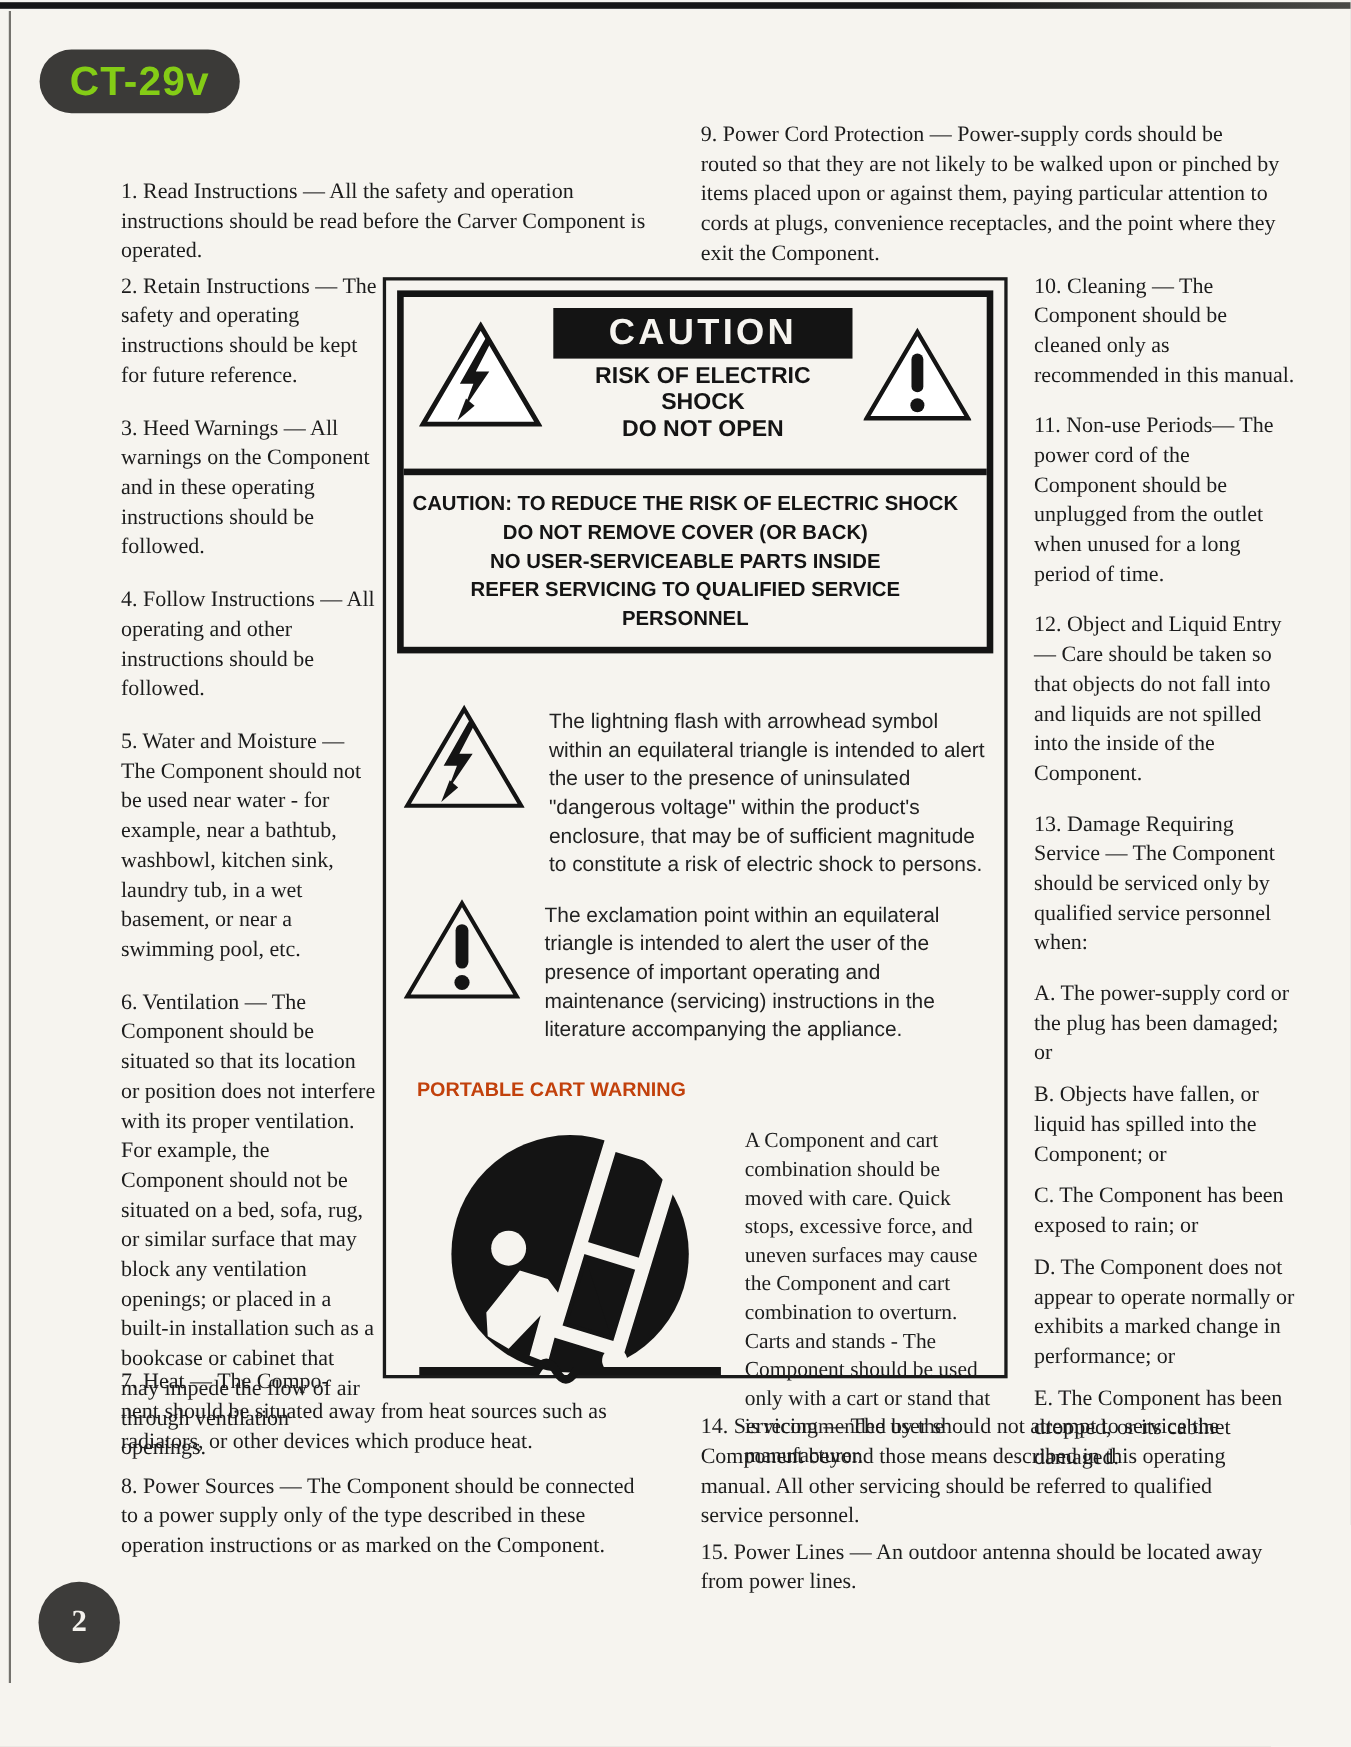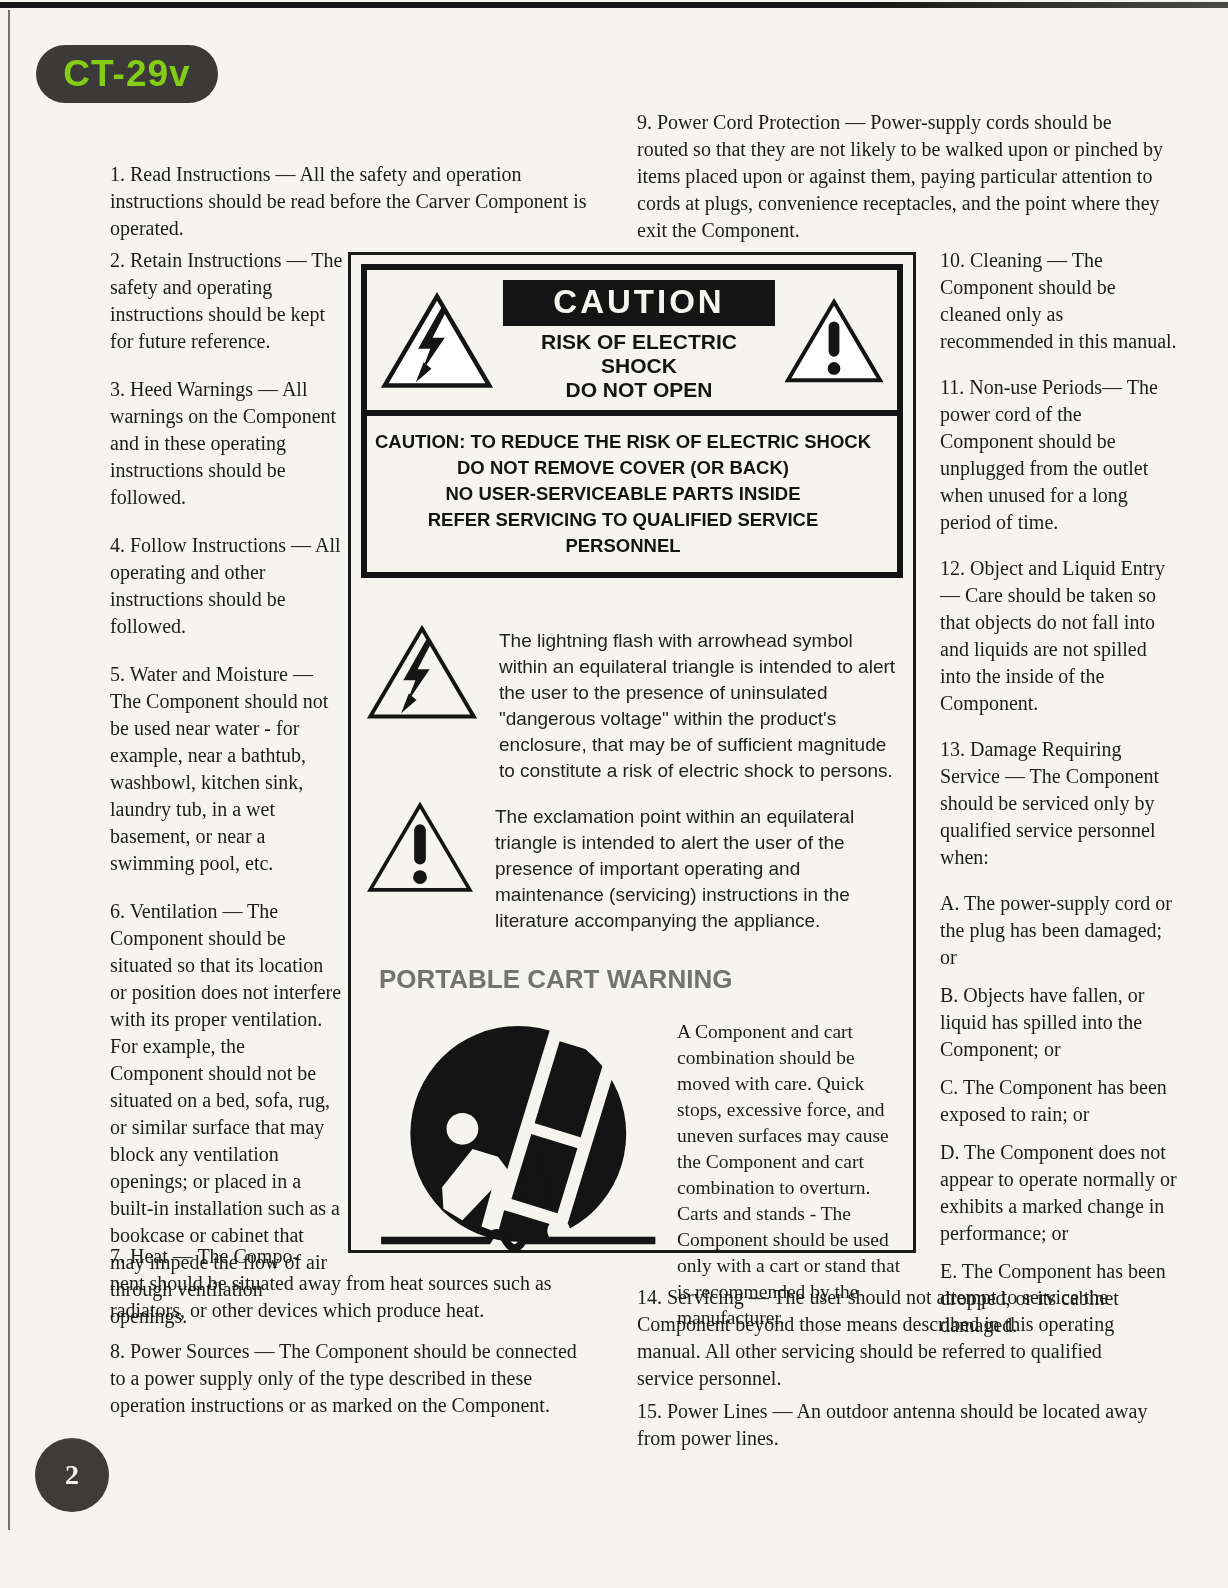--- a/index.html
+++ b/index.html
@@ -35,40 +35,40 @@
   .p-item7{position:absolute;left:110px;top:1243px;width:470px;}
   .p-item8{position:absolute;left:110px;top:1338px;width:482px;}
   .p-item14{position:absolute;left:637px;top:1284px;width:512px;}
   .p-item15{position:absolute;left:637px;top:1398px;width:528px;}
 
   
   .warnbox{position:absolute;left:348px;top:252px;width:568px;height:1001px;
     border:3px solid #1a1a1a;box-sizing:border-box;}
 
   .caution-label{margin:9px 10px 0 10px;border:6px solid #141414;}
-  .cl-head{display:flex;align-items:center;padding:10px 14px 8px 14px;gap:10px;}
+  .cl-head{display:flex;align-items:center;padding:10px 14px 24px 14px;gap:10px;}
   .cl-center{flex:1;display:flex;flex-direction:column;align-items:center;}
   .caution-bar{background:#141414;color:#f6f4ef;font-family:"Liberation Sans",sans-serif;
     font-weight:bold;font-size:33px;letter-spacing:3px;text-align:center;
     width:100%;padding:3px 0 5px 0;}
   .risk-line{font-family:"Liberation Sans",sans-serif;font-weight:bold;font-size:21px;
     line-height:24px;margin-top:4px;text-align:center;color:#141414;}
   .risk-line.second{margin-top:0;}
   .cl-divider{height:6px;background:#141414;}
   .cl-bottom{padding:13px 24px 13px 6px;text-align:center;border-radius:20px;}
   .cl-bottom div{font-family:"Liberation Sans",sans-serif;font-weight:bold;
     font-size:18.5px;line-height:26px;color:#141414;}
 
   .sym-row{display:flex;align-items:flex-start;gap:22px;margin:46px 16px 0 16px;}
   .sym-row.second{margin-top:16px;}
   .sym-text{font-family:"Liberation Sans",sans-serif;font-size:19px;line-height:26px;
     color:#222;flex:1;padding-top:4px;}
 
   .cart-title{margin:30px 14px 0 28px;font-family:"Liberation Sans",sans-serif;
-    font-weight:bold;font-size:26px;color:#737373;}
+    font-weight:bold;font-size:18px;color:#c2410c;}
   .cart-row{display:flex;gap:14px;margin:18px 12px 0 20px;align-items:flex-start;}
   .cart-text{width:256px;font-size:19.5px;line-height:26px;padding-top:6px;}
   .cart-text p{margin:0;}
 
   .pagenum{position:absolute;left:35px;top:1438px;width:74px;height:74px;border-radius:50%;
     background:#3d3c3a;display:flex;align-items:center;justify-content:center;}
   .pagenum span{color:#f4f2ed;font-size:28px;font-weight:bold;}
 
   svg{display:block;}
 </style>

